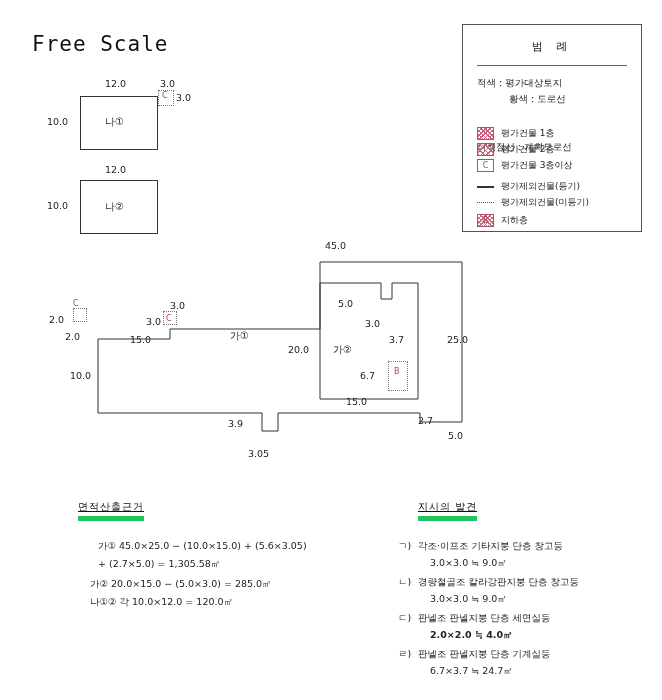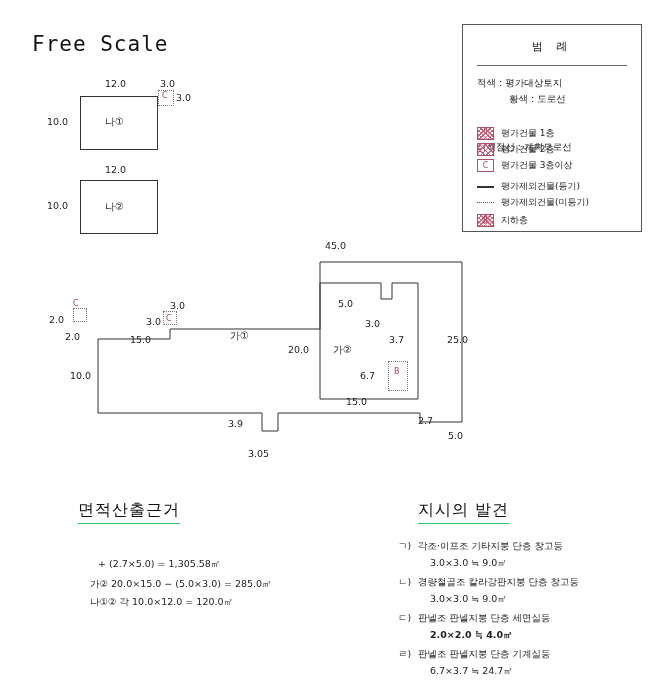--- a/index.html
+++ b/index.html
@@ -133,25 +133,26 @@
   }
   .tiny-rect {
     border: 1px dotted #777;
     box-sizing: border-box;
     background: #fff;
   }
 
   
   .sec-title {
     position: absolute;
-    font-size: 16px;
+    font-size: 10px;
     color: #111;
-    border-bottom: 1px solid #22c55e;
+    border-bottom: 5px solid #22c55e;
     padding-bottom: 2px;
     letter-spacing: 1px;
+    text-decoration: underline;
   }
   .txt {
     position: absolute;
     font-size: 9.5px;
     color: #222;
     white-space: nowrap;
   }
 
   svg { overflow: visible; }
 </style>
@@ -251,20 +252,21 @@
   <div class="dim" style="left:170px; top:300px;">3.0</div>
   <div class="dim" style="left:146px; top:316px;">3.0</div>
   <div class="lbl" style="left:166px; top:314px; font-size:8px; color:#a5415a;">C</div>
 
   <div class="dim" style="left:228px; top:418px;">3.9</div>
   <div class="dim" style="left:248px; top:448px;">3.05</div>
   <div class="dim" style="left:418px; top:415px;">2.7</div>
   <div class="dim" style="left:448px; top:430px;">5.0</div>
 
   <div class="sec-title" style="left:78px; top:500px;">면적산출근거</div>
+  <div class="txt" style="left:98px; top:540px;">가①  45.0×25.0 − (10.0×15.0) + (5.6×3.05)</div>
   <div class="txt" style="left:98px; top:558px;">      + (2.7×5.0) = 1,305.58㎡</div>
   <div class="txt" style="left:90px; top:578px;">가②  20.0×15.0 − (5.0×3.0) = 285.0㎡</div>
   <div class="txt" style="left:90px; top:596px;">나①② 각 10.0×12.0 = 120.0㎡</div>
 
   <div class="sec-title" style="left:395px; top:500px;margin-left:23px;">지시의 발견</div>
 
   <div class="txt" style="left:398px; top:540px;">ㄱ)</div>
   <div class="txt" style="left:418px; top:540px;">각조·이프조 기타지붕 단층 창고등</div>
   <div class="txt" style="left:430px; top:557px;">3.0×3.0 ≒ 9.0㎡</div>
 

